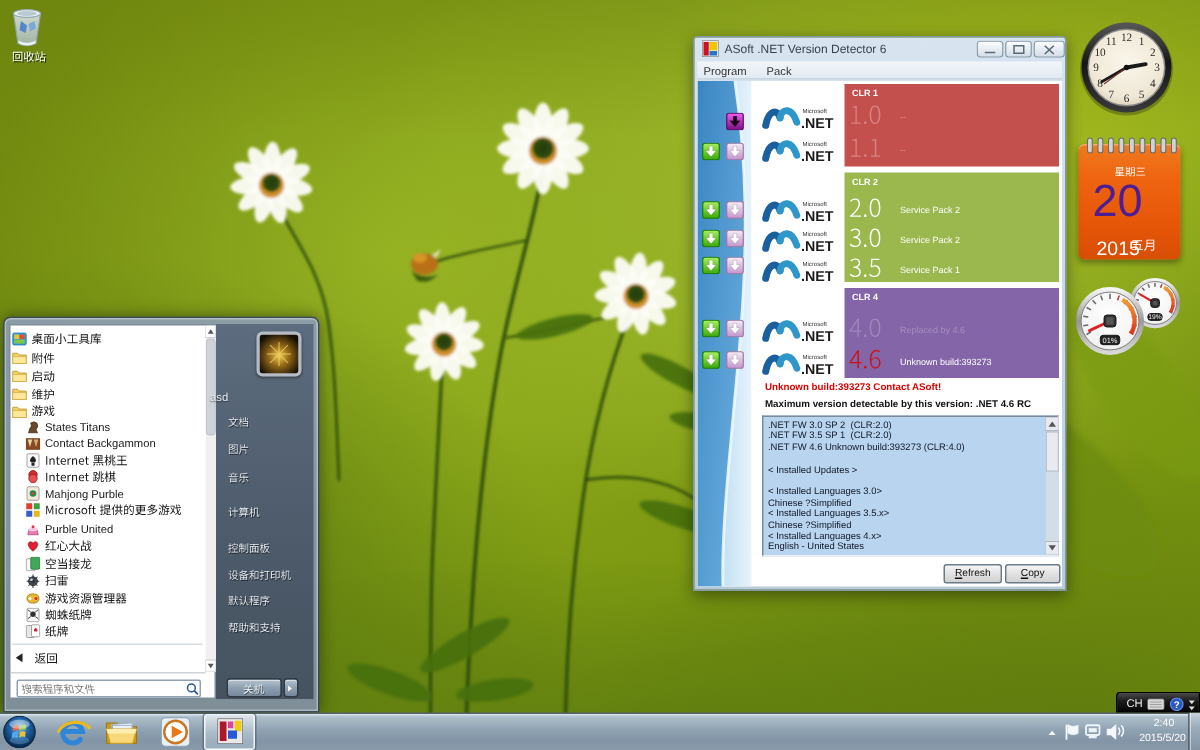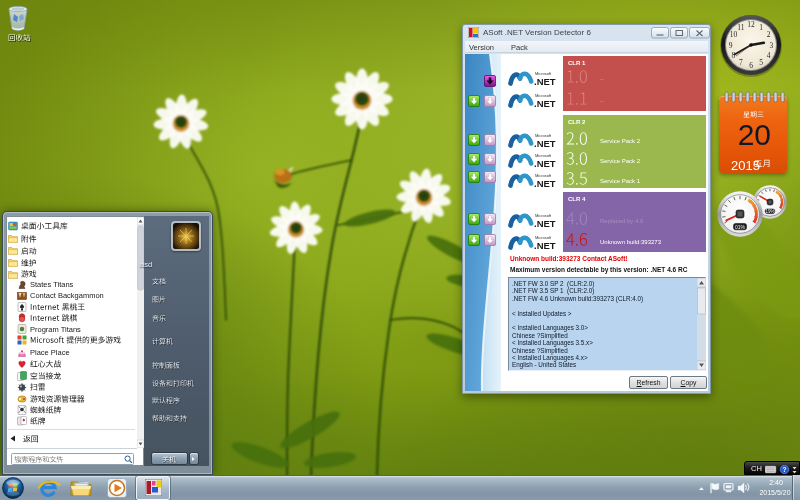--- a/index.html
+++ b/index.html
@@ -223,21 +223,21 @@
 <rect x="48.3" y="6" width="2.8" height="5" fill="#8a3505"></rect>
       <rect x="48" y="1" width="3.2" height="10" rx="1.6" fill="#d2d2d2" stroke="#6a6a6a" stroke-width="0.7"></rect>
 <rect x="55.3" y="6" width="2.8" height="5" fill="#8a3505"></rect>
       <rect x="55" y="1" width="3.2" height="10" rx="1.6" fill="#d2d2d2" stroke="#6a6a6a" stroke-width="0.7"></rect>
 <rect x="62.3" y="6" width="2.8" height="5" fill="#8a3505"></rect>
       <rect x="62" y="1" width="3.2" height="10" rx="1.6" fill="#d2d2d2" stroke="#6a6a6a" stroke-width="0.7"></rect>
 </svg>
 <svg style="position:absolute;left:742.5px;top:110.0px;overflow:visible" width="23" height="9">
       <path transform="translate(0,7)" fill="#ffffff" d="M1.7 -4.2H5.3V-3.5H1.7ZM1.7 -5.2H5.3V-4.6H1.7ZM1.2 -5.6V-3.1H5.8V-5.6ZM1.6 -3.1C1.4 -2.5 0.9 -1.9 0.4 -1.5C0.5 -1.4 0.7 -1.3 0.8 -1.2C1 -1.4 1.3 -1.6 1.5 -1.9H3.2V-1.3H1.3V-0.8H3.2V-0.1H0.5V0.4H6.6V-0.1H3.8V-0.8H5.8V-1.3H3.8V-1.9H6.1V-2.4H3.8V-3H3.2V-2.4H1.8C2 -2.6 2.1 -2.8 2.1 -3Z M8.2 -1C8 -0.5 7.7 -0.1 7.3 0.3C7.4 0.3 7.6 0.5 7.7 0.6C8.1 0.2 8.5 -0.3 8.7 -0.9ZM9.2 -0.8C9.5 -0.5 9.8 0 10 0.3L10.4 0C10.3 -0.2 9.9 -0.7 9.7 -1ZM13 -5.1V-3.9H11.6V-5.1ZM11.1 -5.5V-3C11.1 -2 11 -0.6 10.4 0.3C10.5 0.3 10.8 0.5 10.8 0.6C11.3 -0.1 11.4 -1 11.5 -1.8H13V-0.1C13 -0 12.9 0 12.8 0C12.7 0 12.4 0 12 0C12.1 0.2 12.2 0.4 12.2 0.5C12.7 0.5 13 0.5 13.2 0.4C13.4 0.4 13.5 0.2 13.5 -0.1V-5.5ZM13 -3.5V-2.3H11.5C11.6 -2.5 11.6 -2.8 11.6 -3V-3.5ZM9.7 -5.8V-4.9H8.4V-5.8H8V-4.9H7.4V-4.5H8V-1.6H7.3V-1.1H10.7V-1.6H10.2V-4.5H10.7V-4.9H10.2V-5.8ZM8.4 -4.5H9.7V-3.9H8.4ZM8.4 -3.4H9.7V-2.8H8.4ZM8.4 -2.3H9.7V-1.6H8.4Z M14.9 -5.2V-4.7H20.2V-5.2ZM15.3 -2.9V-2.4H19.6V-2.9ZM14.5 -0.5V0H20.5V-0.5Z"></path>
     </svg>
-<div class="ab" style="left:719px;top:120px;width:52px;text-align:right;color:#0f172a;font-size:30px;font-weight:400;line-height:30px">20</div>
+<div class="ab" style="left:719px;top:120px;width:52px;text-align:center;color:#4c1d95;font-size:30px;font-weight:400;line-height:30px">20</div>
 <div class="ab" style="left:731px;top:158px;color:#fff;font-size:13px">2015</div>
 <svg style="position:absolute;left:753.5px;top:157.5px;overflow:visible" width="19" height="11">
       <path transform="translate(0,8.5)" fill="#ffffff" d="M1.5 -3.8V-3.2H3.1C2.9 -2.2 2.7 -1.2 2.6 -0.4H0.5V0.2H8V-0.4H6.3C6.4 -1.5 6.6 -2.9 6.6 -3.8L6.1 -3.9L6 -3.8H3.9L4.1 -5.7H7.4V-6.3H1V-5.7H3.5C3.4 -5.1 3.3 -4.5 3.2 -3.8ZM3.3 -0.4C3.4 -1.2 3.6 -2.2 3.8 -3.2H5.9C5.8 -2.4 5.7 -1.3 5.6 -0.4Z M10.3 -6.7V-4.1C10.3 -2.7 10.1 -1 8.7 0.2C8.9 0.3 9.1 0.6 9.2 0.7C10.1 -0 10.5 -1 10.7 -2H14.8V-0.3C14.8 -0.1 14.7 -0 14.5 -0C14.3 -0 13.7 0 13 -0C13.1 0.2 13.2 0.5 13.2 0.6C14.1 0.6 14.7 0.6 15 0.5C15.4 0.4 15.5 0.2 15.5 -0.3V-6.7ZM10.9 -6.1H14.8V-4.6H10.9ZM10.9 -4H14.8V-2.6H10.8C10.9 -3.1 10.9 -3.6 10.9 -4Z"></path>
     </svg>
 <svg class="ab" style="left:712px;top:180px" width="88" height="62">
 <defs>
 <linearGradient id="gzrim" x1="0" y1="0" x2="0" y2="1">
           <stop offset="0" stop-color="#f4f4f4"></stop>
           <stop offset="0.5" stop-color="#9a9a9a"></stop>
           <stop offset="1" stop-color="#d8d8d8"></stop>
@@ -318,21 +318,21 @@
         </linearGradient>
       </defs>
 <rect x="0.5" y="0.5" width="17" height="10.5" rx="2" fill="url(#wbtn)" stroke="#8a9aa8" stroke-width="0.8"></rect>
 <rect x="19.5" y="0.5" width="17" height="10.5" rx="2" fill="url(#wbtn)" stroke="#8a9aa8" stroke-width="0.8"></rect>
 <rect x="38.5" y="0.5" width="20" height="10.5" rx="2" fill="url(#wbtn)" stroke="#8a9aa8" stroke-width="0.8"></rect>
 <line x1="5.5" y1="8" x2="12.5" y2="8" stroke="#5a6a76" stroke-width="1.1"></line>
 <rect x="25" y="3.5" width="6.5" height="5" fill="none" stroke="#5a6a76" stroke-width="1"></rect>
 <path d="M45.5,3.5 l6,5.5 M51.5,3.5 l-6,5.5" stroke="#5a6a76" stroke-width="1.1"></path>
 </svg>
 <div class="ab" style="left:465px;top:41px;width:243px;height:12px;background:linear-gradient(180deg,#f2f6fa,#e2eaf2);border-bottom:1px solid #c8d4de"></div>
-<div class="ab" style="left:469px;top:43px;font-size:7.5px;color:#333">Version</div>
+<div class="ab" style="left:469px;top:43px;font-size:7.5px;color:#333">Program</div>
 <div class="ab" style="left:511px;top:43px;font-size:7.5px;color:#333">Pack</div>
 <div class="ab" style="left:465px;top:54px;width:243px;height:337px;background:#fff"></div>
 <svg class="ab" style="left:465px;top:54px" width="36" height="337">
 <defs>
 <linearGradient id="stripbg" x1="0" y1="0" x2="1" y2="0">
           <stop offset="0" stop-color="#a6d0ec"></stop>
           <stop offset="1" stop-color="#e6f3fb"></stop>
         </linearGradient>
 <linearGradient id="stripbl" x1="0" y1="0" x2="1" y2="1">
           <stop offset="0" stop-color="#3a85c2"></stop>
@@ -579,36 +579,36 @@
       <circle cx="5" cy="6" r="2.8" fill="#e85050" stroke="#901010" stroke-width="0.5"></circle>
     </svg>
 <svg style="position:absolute;left:30px;top:313.1px;overflow:visible" width="49" height="11">
       <path transform="translate(0,7.8)" fill="#1a1a1a" d="M0.8 0H1.5V-5.7H0.8Z M3 0H3.7V-3.1C4.1 -3.5 4.4 -3.7 4.9 -3.7C5.4 -3.7 5.7 -3.4 5.7 -2.6V0H6.4V-2.7C6.4 -3.8 6 -4.3 5.1 -4.3C4.5 -4.3 4.1 -4 3.7 -3.6H3.7L3.6 -4.2H3Z M9.1 0.1C9.4 0.1 9.6 0 9.9 -0.1L9.7 -0.6C9.6 -0.5 9.4 -0.5 9.3 -0.5C8.8 -0.5 8.6 -0.8 8.6 -1.3V-3.7H9.8V-4.2H8.6V-5.4H8L7.9 -4.2L7.3 -4.2V-3.7H7.9V-1.3C7.9 -0.5 8.2 0.1 9.1 0.1Z M12.4 0.1C13 0.1 13.4 -0.1 13.8 -0.3L13.6 -0.8C13.2 -0.6 12.9 -0.5 12.5 -0.5C11.7 -0.5 11.1 -1 11.1 -1.9H13.9C14 -2.1 14 -2.2 14 -2.4C14 -3.6 13.4 -4.3 12.3 -4.3C11.3 -4.3 10.4 -3.5 10.4 -2.1C10.4 -0.7 11.3 0.1 12.4 0.1ZM11.1 -2.5C11.2 -3.3 11.7 -3.8 12.3 -3.8C13 -3.8 13.4 -3.3 13.4 -2.5Z M15 0H15.7V-2.7C16 -3.4 16.5 -3.7 16.8 -3.7C17 -3.7 17.1 -3.7 17.2 -3.6L17.3 -4.3C17.2 -4.3 17.1 -4.3 16.9 -4.3C16.4 -4.3 16 -4 15.7 -3.5H15.7L15.6 -4.2H15Z M18 0H18.8V-3.1C19.2 -3.5 19.5 -3.7 19.9 -3.7C20.5 -3.7 20.7 -3.4 20.7 -2.6V0H21.4V-2.7C21.4 -3.8 21 -4.3 20.1 -4.3C19.6 -4.3 19.1 -4 18.7 -3.6H18.7L18.6 -4.2H18Z M24.5 0.1C25.1 0.1 25.5 -0.1 25.9 -0.3L25.7 -0.8C25.3 -0.6 25 -0.5 24.6 -0.5C23.8 -0.5 23.2 -1 23.2 -1.9H26.1C26.1 -2.1 26.1 -2.2 26.1 -2.4C26.1 -3.6 25.5 -4.3 24.4 -4.3C23.4 -4.3 22.5 -3.5 22.5 -2.1C22.5 -0.7 23.4 0.1 24.5 0.1ZM23.2 -2.5C23.3 -3.3 23.8 -3.8 24.4 -3.8C25.1 -3.8 25.5 -3.3 25.5 -2.5Z M28.5 0.1C28.7 0.1 29 0 29.2 -0.1L29.1 -0.6C29 -0.5 28.8 -0.5 28.6 -0.5C28.1 -0.5 28 -0.8 28 -1.3V-3.7H29.1V-4.2H28V-5.4H27.4L27.3 -4.2L26.6 -4.2V-3.7H27.3V-1.3C27.3 -0.5 27.6 0.1 28.5 0.1Z M32.9 -5.7H34.1V-4.3H32.9ZM34.7 -5.3C35.1 -4.8 35.3 -4.1 35.4 -3.6L35.9 -3.9C35.8 -4.3 35.5 -5 35.2 -5.5ZM32 -0.4 32.1 0.1C32.9 -0.1 33.9 -0.3 34.8 -0.6L34.8 -1.1L33.8 -0.9V-2.3H34.7V-2.8H33.8V-3.8H34.6V-6.2H32.4V-3.8H33.3V-0.7L32.8 -0.6V-3.2H32.4V-0.5ZM38.6 -5.6C38.4 -5 38 -4.3 37.7 -3.8L38.1 -3.6C38.4 -4 38.8 -4.7 39.1 -5.3ZM37.2 -6.6V-0.4C37.2 0.3 37.3 0.5 37.8 0.5C37.9 0.5 38.5 0.5 38.6 0.5C39.1 0.5 39.2 0.2 39.2 -0.7C39.1 -0.7 38.9 -0.8 38.8 -0.9C38.7 -0.2 38.7 -0 38.6 -0C38.4 -0 38 -0 37.9 -0C37.7 -0 37.7 -0.1 37.7 -0.4V-2.5C38.1 -2.1 38.6 -1.7 38.9 -1.4L39.2 -1.8C38.9 -2.1 38.3 -2.7 37.8 -3L37.7 -2.9V-6.6ZM36 -6.6V-3.3L35.9 -2.7C35.4 -2.4 34.9 -2 34.5 -1.8L34.8 -1.3L35.9 -2.1C35.8 -1.2 35.5 -0.3 34.4 0.2C34.6 0.3 34.7 0.5 34.8 0.6C36.3 -0.2 36.5 -1.9 36.5 -3.3V-6.6Z M45.1 -0.8C45.7 -0.4 46.3 0.2 46.5 0.6L47 0.3C46.7 -0.1 46.1 -0.7 45.6 -1.1ZM43.8 -1.1C43.4 -0.7 42.8 -0.1 42.3 0.2C42.4 0.4 42.6 0.5 42.6 0.6C43.3 0.2 43.9 -0.3 44.3 -0.9ZM45.6 -6.6V-5.4H43.9V-6.6H43.3V-5.4H42.6V-4.9H43.3V-1.8H42.4V-1.3H47V-1.8H46.2V-4.9H46.9V-5.4H46.2V-6.6ZM43.9 -4.9H45.6V-4.2H43.9ZM43.9 -3.7H45.6V-3H43.9ZM43.9 -2.6H45.6V-1.8H43.9ZM40.9 -6.6V-5H39.9V-4.5H40.9C40.6 -3.4 40.2 -2.2 39.7 -1.5C39.8 -1.4 39.9 -1.1 40 -1C40.3 -1.5 40.7 -2.3 40.9 -3.1V0.6H41.5V-3.4C41.7 -3 41.9 -2.6 42 -2.3L42.4 -2.8C42.3 -3 41.7 -3.9 41.5 -4.2V-4.5H42.4V-5H41.5V-6.6Z"></path>
     </svg>
 <svg class="ab" style="left:17px;top:324px" width="10" height="10">
       <rect x="1" y="0.5" width="8" height="9" rx="1" fill="#f0ead8" stroke="#888" stroke-width="0.5"></rect>
       <circle cx="5" cy="5" r="2.2" fill="#2a8a4a"></circle>
       <circle cx="5" cy="5" r="0.9" fill="#d04040"></circle>
     </svg>
-<div class="ab" style="left:30px;top:324.8px;font-size:7.5px;color:#1a1a1a">Program Titans</div>
+<div class="ab" style="left:30px;top:324.8px;font-size:7.5px;color:#1a1a1a">Mahjong Purble</div>
 <svg class="ab" style="left:17px;top:335px" width="10" height="10">
       <rect x="0.5" y="0.5" width="4" height="4" fill="#e04030"></rect>
       <rect x="5.5" y="0.5" width="4" height="4" fill="#40a040"></rect>
       <rect x="0.5" y="5.5" width="4" height="4" fill="#3060c8"></rect>
       <rect x="5.5" y="5.5" width="4" height="4" fill="#e8b820"></rect>
     </svg>
 <svg style="position:absolute;left:30px;top:335.1px;overflow:visible" width="93" height="11">
       <path transform="translate(0,7.8)" fill="#1a1a1a" d="M0.8 0H1.4V-3.2C1.4 -3.7 1.4 -4.4 1.3 -4.9H1.4L1.8 -3.5L2.9 -0.6H3.4L4.5 -3.5L4.9 -4.9H5C4.9 -4.4 4.9 -3.7 4.9 -3.2V0H5.5V-5.7H4.7L3.6 -2.7C3.5 -2.3 3.3 -1.9 3.2 -1.5H3.2C3 -1.9 2.9 -2.3 2.7 -2.7L1.7 -5.7H0.8Z M7.1 0H7.8V-4.2H7.1ZM7.4 -5.1C7.7 -5.1 7.9 -5.3 7.9 -5.6C7.9 -5.9 7.7 -6 7.4 -6C7.1 -6 6.9 -5.9 6.9 -5.6C6.9 -5.3 7.1 -5.1 7.4 -5.1Z M10.9 0.1C11.4 0.1 11.9 -0.1 12.2 -0.4L11.9 -0.9C11.7 -0.7 11.3 -0.5 10.9 -0.5C10.1 -0.5 9.6 -1.1 9.6 -2.1C9.6 -3.1 10.2 -3.7 11 -3.7C11.3 -3.7 11.6 -3.6 11.8 -3.4L12.2 -3.8C11.9 -4.1 11.5 -4.3 10.9 -4.3C9.8 -4.3 8.9 -3.5 8.9 -2.1C8.9 -0.7 9.7 0.1 10.9 0.1Z M13.2 0H13.9V-2.7C14.2 -3.4 14.6 -3.7 15 -3.7C15.1 -3.7 15.2 -3.7 15.4 -3.6L15.5 -4.3C15.4 -4.3 15.2 -4.3 15 -4.3C14.6 -4.3 14.1 -4 13.8 -3.5H13.8L13.8 -4.2H13.2Z M17.8 0.1C18.9 0.1 19.8 -0.7 19.8 -2.1C19.8 -3.5 18.9 -4.3 17.8 -4.3C16.8 -4.3 15.9 -3.5 15.9 -2.1C15.9 -0.7 16.8 0.1 17.8 0.1ZM17.8 -0.5C17.1 -0.5 16.6 -1.1 16.6 -2.1C16.6 -3.1 17.1 -3.7 17.8 -3.7C18.6 -3.7 19.1 -3.1 19.1 -2.1C19.1 -1.1 18.6 -0.5 17.8 -0.5Z M22 0.1C23 0.1 23.6 -0.5 23.6 -1.2C23.6 -2 22.9 -2.2 22.3 -2.4C21.8 -2.6 21.4 -2.8 21.4 -3.2C21.4 -3.5 21.6 -3.8 22.2 -3.8C22.5 -3.8 22.8 -3.6 23.1 -3.4L23.5 -3.9C23.1 -4.1 22.7 -4.3 22.2 -4.3C21.2 -4.3 20.7 -3.8 20.7 -3.1C20.7 -2.4 21.3 -2.1 21.9 -1.9C22.4 -1.7 22.9 -1.5 22.9 -1.1C22.9 -0.7 22.6 -0.5 22.1 -0.5C21.6 -0.5 21.2 -0.7 20.8 -1L20.5 -0.5C20.9 -0.1 21.4 0.1 22 0.1Z M26.2 0.1C27.3 0.1 28.2 -0.7 28.2 -2.1C28.2 -3.5 27.3 -4.3 26.2 -4.3C25.2 -4.3 24.3 -3.5 24.3 -2.1C24.3 -0.7 25.2 0.1 26.2 0.1ZM26.2 -0.5C25.5 -0.5 25 -1.1 25 -2.1C25 -3.1 25.5 -3.7 26.2 -3.7C27 -3.7 27.5 -3.1 27.5 -2.1C27.5 -1.1 27 -0.5 26.2 -0.5Z M28.8 -3.7H29.4V0H30.1V-3.7H31V-4.2H30.1V-4.9C30.1 -5.5 30.3 -5.7 30.7 -5.7C30.9 -5.7 31.1 -5.7 31.2 -5.6L31.4 -6.2C31.2 -6.3 30.9 -6.3 30.7 -6.3C29.8 -6.3 29.4 -5.8 29.4 -4.9V-4.2L28.8 -4.2Z M33.2 0.1C33.4 0.1 33.7 0 34 -0.1L33.8 -0.6C33.7 -0.5 33.5 -0.5 33.3 -0.5C32.8 -0.5 32.7 -0.8 32.7 -1.3V-3.7H33.8V-4.2H32.7V-5.4H32.1L32 -4.2L31.3 -4.2V-3.7H32V-1.3C32 -0.5 32.3 0.1 33.2 0.1Z M40.1 -4.8H42.7V-4.2H40.1ZM40.1 -5.8H42.7V-5.2H40.1ZM39.6 -6.3V-3.7H43.3V-6.3ZM39.7 -2.3C39.6 -1.2 39.3 -0.3 38.6 0.3C38.7 0.4 38.9 0.5 39 0.6C39.4 0.3 39.7 -0.2 40 -0.8C40.5 0.3 41.3 0.5 42.4 0.5H43.8C43.8 0.4 43.9 0.1 44 -0C43.7 -0 42.7 -0 42.5 -0C42.2 -0 41.9 -0 41.7 -0.1V-1.3H43.3V-1.8H41.7V-2.7H43.7V-3.2H39.2V-2.7H41.2V-0.2C40.7 -0.4 40.4 -0.8 40.1 -1.4C40.2 -1.7 40.2 -2 40.3 -2.3ZM37.7 -6.5V-5H36.7V-4.4H37.7V-2.7C37.3 -2.6 36.9 -2.5 36.6 -2.4L36.8 -1.8L37.7 -2.1V-0.1C37.7 0 37.6 0 37.5 0C37.5 0 37.2 0 36.8 0C36.9 0.2 37 0.4 37 0.6C37.5 0.6 37.8 0.6 38 0.5C38.2 0.4 38.2 0.2 38.2 -0.1V-2.3L39.1 -2.6L39 -3.1L38.2 -2.9V-4.4H39.1V-5H38.2V-6.5Z M48 -1.4C47.7 -0.8 47.1 -0.2 46.6 0.2C46.7 0.3 46.9 0.5 47 0.6C47.6 0.2 48.2 -0.5 48.5 -1.2ZM49.8 -1.1C50.3 -0.6 50.8 0.1 51.1 0.6L51.6 0.3C51.3 -0.2 50.7 -0.9 50.2 -1.4ZM46.3 -6.5C45.9 -5.4 45.1 -4.2 44.4 -3.4C44.5 -3.3 44.6 -3 44.7 -2.8C45 -3.1 45.2 -3.4 45.5 -3.8V0.6H46V-4.7C46.4 -5.2 46.6 -5.8 46.9 -6.4ZM49.9 -6.5V-4.9H48.4V-6.5H47.8V-4.9H46.8V-4.3H47.8V-2.4H46.6V-1.8H51.7V-2.4H50.5V-4.3H51.6V-4.9H50.5V-6.5ZM48.4 -4.3H49.9V-2.4H48.4Z M56.3 -3.3C56.7 -2.7 57.3 -1.9 57.5 -1.5L58 -1.8C57.7 -2.2 57.2 -3 56.8 -3.6ZM53.9 -6.6C53.8 -6.2 53.7 -5.7 53.6 -5.3H52.7V0.4H53.2V-0.2H55.4V-5.3H54.1C54.2 -5.6 54.4 -6.1 54.5 -6.5ZM53.2 -4.8H54.9V-3.1H53.2ZM53.2 -0.7V-2.6H54.9V-0.7ZM56.7 -6.6C56.4 -5.5 56 -4.4 55.5 -3.7C55.6 -3.7 55.8 -3.5 55.9 -3.4C56.2 -3.8 56.5 -4.3 56.7 -4.8H58.7C58.6 -1.7 58.5 -0.5 58.2 -0.2C58.1 -0.1 58 -0.1 57.9 -0.1C57.7 -0.1 57.2 -0.1 56.7 -0.1C56.8 0 56.9 0.3 56.9 0.5C57.3 0.5 57.8 0.5 58.1 0.5C58.4 0.4 58.5 0.4 58.7 0.1C59 -0.2 59.1 -1.4 59.2 -5C59.2 -5.1 59.2 -5.3 59.2 -5.3H56.9C57 -5.7 57.1 -6.1 57.2 -6.5Z M61.8 -1.9 61.3 -1.7C61.5 -1.2 61.9 -0.8 62.2 -0.6C61.8 -0.3 61.1 -0.1 60.2 0.1C60.3 0.2 60.4 0.5 60.5 0.6C61.5 0.4 62.3 0.1 62.8 -0.2C63.9 0.4 65.3 0.5 67.1 0.6C67.1 0.4 67.3 0.2 67.4 0C65.6 -0 64.3 -0.1 63.3 -0.6C63.7 -1 63.9 -1.4 64 -1.9H66.6V-4.9H64.1V-5.6H67.1V-6.1H60.3V-5.6H63.4V-4.9H61V-1.9H63.4C63.3 -1.6 63.1 -1.2 62.7 -0.9C62.3 -1.1 62 -1.5 61.8 -1.9ZM61.6 -3.2H63.4V-2.9C63.4 -2.7 63.4 -2.6 63.4 -2.4H61.6ZM64 -2.4C64 -2.6 64.1 -2.7 64.1 -2.9V-3.2H66V-2.4ZM61.6 -4.5H63.4V-3.7H61.6ZM64.1 -4.5H66V-3.7H64.1Z M71.2 -6.6C70.7 -5.9 69.7 -5.2 68.5 -4.6C68.6 -4.5 68.8 -4.4 68.9 -4.2C69.6 -4.5 70.2 -4.9 70.7 -5.3H72.9C72.5 -4.9 72 -4.4 71.4 -4.1C71.1 -4.3 70.7 -4.6 70.4 -4.8L69.9 -4.5C70.2 -4.3 70.6 -4 70.8 -3.8C70 -3.4 69.1 -3.1 68.2 -3C68.3 -2.8 68.4 -2.6 68.5 -2.4C70.5 -2.9 72.8 -3.9 73.8 -5.7L73.4 -5.9L73.3 -5.9H71.3C71.5 -6.1 71.7 -6.2 71.8 -6.4ZM72.4 -3.8C71.9 -3.1 70.7 -2.2 69.2 -1.6C69.3 -1.5 69.5 -1.3 69.5 -1.2C70.5 -1.6 71.3 -2.1 72 -2.6H74.1C73.7 -2 73.1 -1.5 72.5 -1.1C72.2 -1.4 71.8 -1.7 71.5 -1.9L71 -1.6C71.3 -1.4 71.7 -1.1 71.9 -0.8C70.8 -0.3 69.5 -0.1 68.2 0.1C68.3 0.2 68.4 0.5 68.4 0.6C71.2 0.3 73.9 -0.6 75 -2.9L74.6 -3.2L74.5 -3.1H72.6C72.8 -3.3 72.9 -3.5 73.1 -3.7Z M76 -6.1C76.4 -5.8 77 -5.4 77.2 -5.2L77.6 -5.7C77.3 -5.9 76.8 -6.2 76.3 -6.5ZM75.7 -3.9C76.1 -3.7 76.7 -3.4 77 -3.2L77.3 -3.7C77 -3.9 76.5 -4.2 76 -4.4ZM75.8 0.2 76.4 0.5C76.7 -0.2 77 -1.2 77.3 -2L76.8 -2.3C76.5 -1.4 76.1 -0.4 75.8 0.2ZM81.3 -3V-2.3H80.1V-1.7H81.3V-0C81.3 0.1 81.2 0.1 81.1 0.1C81 0.1 80.7 0.1 80.3 0.1C80.3 0.2 80.4 0.5 80.4 0.6C81 0.6 81.3 0.6 81.5 0.5C81.8 0.4 81.8 0.3 81.8 -0V-1.7H82.9V-2.3H81.8V-2.8C82.2 -3.1 82.6 -3.5 82.9 -3.9L82.5 -4.1L82.4 -4.1H80.5C80.6 -4.4 80.7 -4.6 80.9 -5H82.9V-5.5H81C81.1 -5.8 81.2 -6.1 81.3 -6.5L80.7 -6.6C80.6 -5.6 80.3 -4.8 79.8 -4.2C80 -4.1 80.2 -4 80.3 -3.9L80.4 -4.1V-3.6H81.9C81.7 -3.4 81.5 -3.2 81.3 -3ZM77.4 -5.3V-4.7H78.1C78.1 -2.8 78 -0.8 77 0.2C77.1 0.3 77.3 0.5 77.4 0.6C78.2 -0.3 78.5 -1.6 78.6 -3.1H79.4C79.3 -1 79.3 -0.2 79.1 -0.1C79.1 0 79 0 78.9 0C78.8 0 78.5 0 78.2 0C78.3 0.1 78.3 0.4 78.3 0.5C78.6 0.6 79 0.6 79.1 0.5C79.3 0.5 79.5 0.5 79.6 0.3C79.8 0 79.8 -0.8 79.9 -3.4C79.9 -3.4 79.9 -3.6 79.9 -3.6H78.6C78.7 -4 78.7 -4.4 78.7 -4.7H80.1V-5.3ZM78.1 -6.3C78.3 -6 78.6 -5.6 78.7 -5.3L79.3 -5.6C79.2 -5.8 78.9 -6.2 78.6 -6.6Z M88.7 -6.2C89.1 -5.8 89.6 -5.4 89.8 -5.1L90.2 -5.4C90 -5.7 89.5 -6.2 89.1 -6.5ZM83.7 -4.3C84.1 -3.7 84.6 -3.1 85 -2.4C84.6 -1.5 84 -0.9 83.4 -0.4C83.6 -0.3 83.8 -0.1 83.8 0C84.4 -0.4 85 -1 85.4 -1.8C85.7 -1.3 86 -0.9 86.2 -0.5L86.6 -1C86.4 -1.4 86.1 -1.9 85.7 -2.4C86.1 -3.3 86.4 -4.4 86.5 -5.6L86.2 -5.7L86.1 -5.7H83.6V-5.1H85.9C85.8 -4.4 85.6 -3.6 85.3 -3C84.9 -3.6 84.5 -4.1 84.1 -4.7ZM89.8 -3.7C89.5 -3.1 89.1 -2.4 88.7 -1.8C88.5 -2.4 88.4 -3.1 88.3 -4L90.6 -4.2L90.5 -4.8L88.2 -4.5C88.2 -5.1 88.1 -5.8 88.1 -6.5H87.5C87.5 -5.8 87.6 -5.1 87.6 -4.4L86.5 -4.3L86.6 -3.8L87.7 -3.9C87.8 -2.9 87.9 -2 88.2 -1.2C87.7 -0.7 87.1 -0.3 86.6 -0C86.7 0.1 86.9 0.3 87 0.4C87.5 0.2 88 -0.2 88.4 -0.6C88.7 0.1 89.2 0.6 89.8 0.6C90.2 0.7 90.5 0.3 90.7 -1C90.6 -1.1 90.3 -1.2 90.2 -1.3C90.1 -0.5 90 -0.1 89.8 -0.1C89.4 -0.1 89.1 -0.5 88.9 -1.2C89.4 -1.8 89.9 -2.7 90.2 -3.5Z"></path>
     </svg>
 <svg class="ab" style="left:17px;top:347.5px" width="10" height="10">
       <path d="M1.5,8.5 h7 l-0.8,-3.5 h-5.4 z" fill="#e87ab0" stroke="#b04880" stroke-width="0.5"></path>
       <ellipse cx="5" cy="5" rx="3.2" ry="1.2" fill="#f8c8e0"></ellipse>
       <circle cx="5" cy="3.2" r="1" fill="#e83048"></circle>
     </svg>
-<div class="ab" style="left:30px;top:348.3px;font-size:7.5px;color:#1a1a1a">Place Place</div>
+<div class="ab" style="left:30px;top:348.3px;font-size:7.5px;color:#1a1a1a">Purble United</div>
 <svg class="ab" style="left:17px;top:359px" width="10" height="10">
       <path d="M5,8.5 C1,5.5 1.2,2.5 3.2,2.2 q1.3,-0.2 1.8,1 q0.5,-1.2 1.8,-1 c2,0.3 2.2,3.3 -1.8,6.3 z" fill="#e02030" stroke="#901018" stroke-width="0.4"></path>
     </svg>
 <svg style="position:absolute;left:30px;top:359.1px;overflow:visible" width="33" height="11">
       <path transform="translate(0,7.8)" fill="#1a1a1a" d="M0.3 -0.4 0.4 0.2C1.2 0 2.2 -0.2 3.1 -0.4L3.1 -1C2 -0.7 1 -0.5 0.3 -0.4ZM0.5 -3.3C0.6 -3.4 0.8 -3.4 1.8 -3.5C1.4 -3 1.1 -2.7 1 -2.5C0.7 -2.2 0.5 -2 0.3 -2C0.4 -1.8 0.5 -1.6 0.5 -1.4C0.7 -1.5 1 -1.6 3.1 -1.9C3.1 -2.1 3.1 -2.3 3.1 -2.4L1.4 -2.2C2 -2.9 2.7 -3.7 3.2 -4.6L2.7 -4.9C2.6 -4.6 2.4 -4.3 2.2 -4.1L1.1 -4C1.6 -4.6 2.1 -5.5 2.5 -6.3L1.9 -6.6C1.6 -5.6 0.9 -4.6 0.7 -4.4C0.6 -4.1 0.4 -3.9 0.3 -3.9C0.3 -3.7 0.4 -3.4 0.5 -3.3ZM3.2 -0.5V0.1H7.5V-0.5H5.6V-5.2H7.3V-5.8H3.3V-5.2H5V-0.5Z M10.1 -4.4V-0.5C10.1 0.3 10.4 0.5 11.2 0.5C11.4 0.5 12.6 0.5 12.8 0.5C13.6 0.5 13.8 0 13.9 -1.4C13.8 -1.5 13.5 -1.6 13.4 -1.7C13.3 -0.4 13.2 -0.1 12.7 -0.1C12.5 -0.1 11.5 -0.1 11.2 -0.1C10.8 -0.1 10.7 -0.1 10.7 -0.5V-4.4ZM8.9 -3.8C8.7 -2.9 8.5 -1.6 8.1 -0.8L8.7 -0.6C9.1 -1.4 9.3 -2.8 9.4 -3.7ZM13.7 -3.8C14.2 -2.9 14.6 -1.6 14.8 -0.8L15.3 -1.1C15.2 -1.9 14.7 -3.1 14.3 -4ZM10.5 -5.9C11.2 -5.4 12.1 -4.6 12.6 -4.1L13 -4.6C12.5 -5 11.6 -5.8 10.9 -6.3Z M19.2 -6.5C19.2 -5.9 19.2 -5.1 19.1 -4.3H16.1V-3.7H19C18.7 -2.2 17.9 -0.7 15.9 0.1C16.1 0.2 16.3 0.5 16.4 0.6C18.3 -0.3 19.1 -1.8 19.5 -3.3C20.1 -1.5 21.1 -0.1 22.6 0.6C22.7 0.4 22.9 0.2 23.1 0.1C21.6 -0.6 20.5 -2 20 -3.7H22.9V-4.3H19.7C19.8 -5.1 19.8 -5.9 19.8 -6.5Z M29.4 -6C29.7 -5.7 30 -5.2 30.2 -4.8L30.6 -5.1C30.4 -5.4 30.1 -5.9 29.8 -6.2ZM24 -3V0.5H24.6V0H26.7V0.4H27.3V-3H25.8V-4.5H27.4V-5H25.8V-6.5H25.2V-3ZM24.6 -0.5V-2.5H26.7V-0.5ZM28.3 -6.5C28.4 -5.7 28.4 -4.9 28.5 -4.2L27.4 -4L27.4 -3.5L28.5 -3.7C28.6 -2.7 28.7 -1.9 28.9 -1.2C28.4 -0.7 27.9 -0.2 27.3 0C27.5 0.1 27.6 0.3 27.7 0.5C28.2 0.2 28.7 -0.2 29.1 -0.6C29.4 0.1 29.7 0.6 30.2 0.6C30.5 0.6 30.8 0.3 31 -0.9C30.9 -1 30.7 -1.1 30.6 -1.2C30.5 -0.5 30.4 -0 30.2 -0C29.9 -0.1 29.7 -0.5 29.5 -1.1C30 -1.8 30.5 -2.6 30.7 -3.4L30.3 -3.7C30.1 -3 29.7 -2.4 29.3 -1.8C29.2 -2.3 29.1 -3 29 -3.8L30.9 -4L30.8 -4.5L29 -4.3C28.9 -5 28.9 -5.7 28.9 -6.5Z"></path>
     </svg>
 <svg class="ab" style="left:17px;top:370.5px" width="10" height="10">
       <rect x="0.5" y="1.5" width="6" height="8" rx="0.8" fill="#f8f8f8" stroke="#888" stroke-width="0.5"></rect>
       <rect x="3.5" y="0.5" width="6" height="8" rx="0.8" fill="#40a858" stroke="#207838" stroke-width="0.5"></rect>
     </svg>

